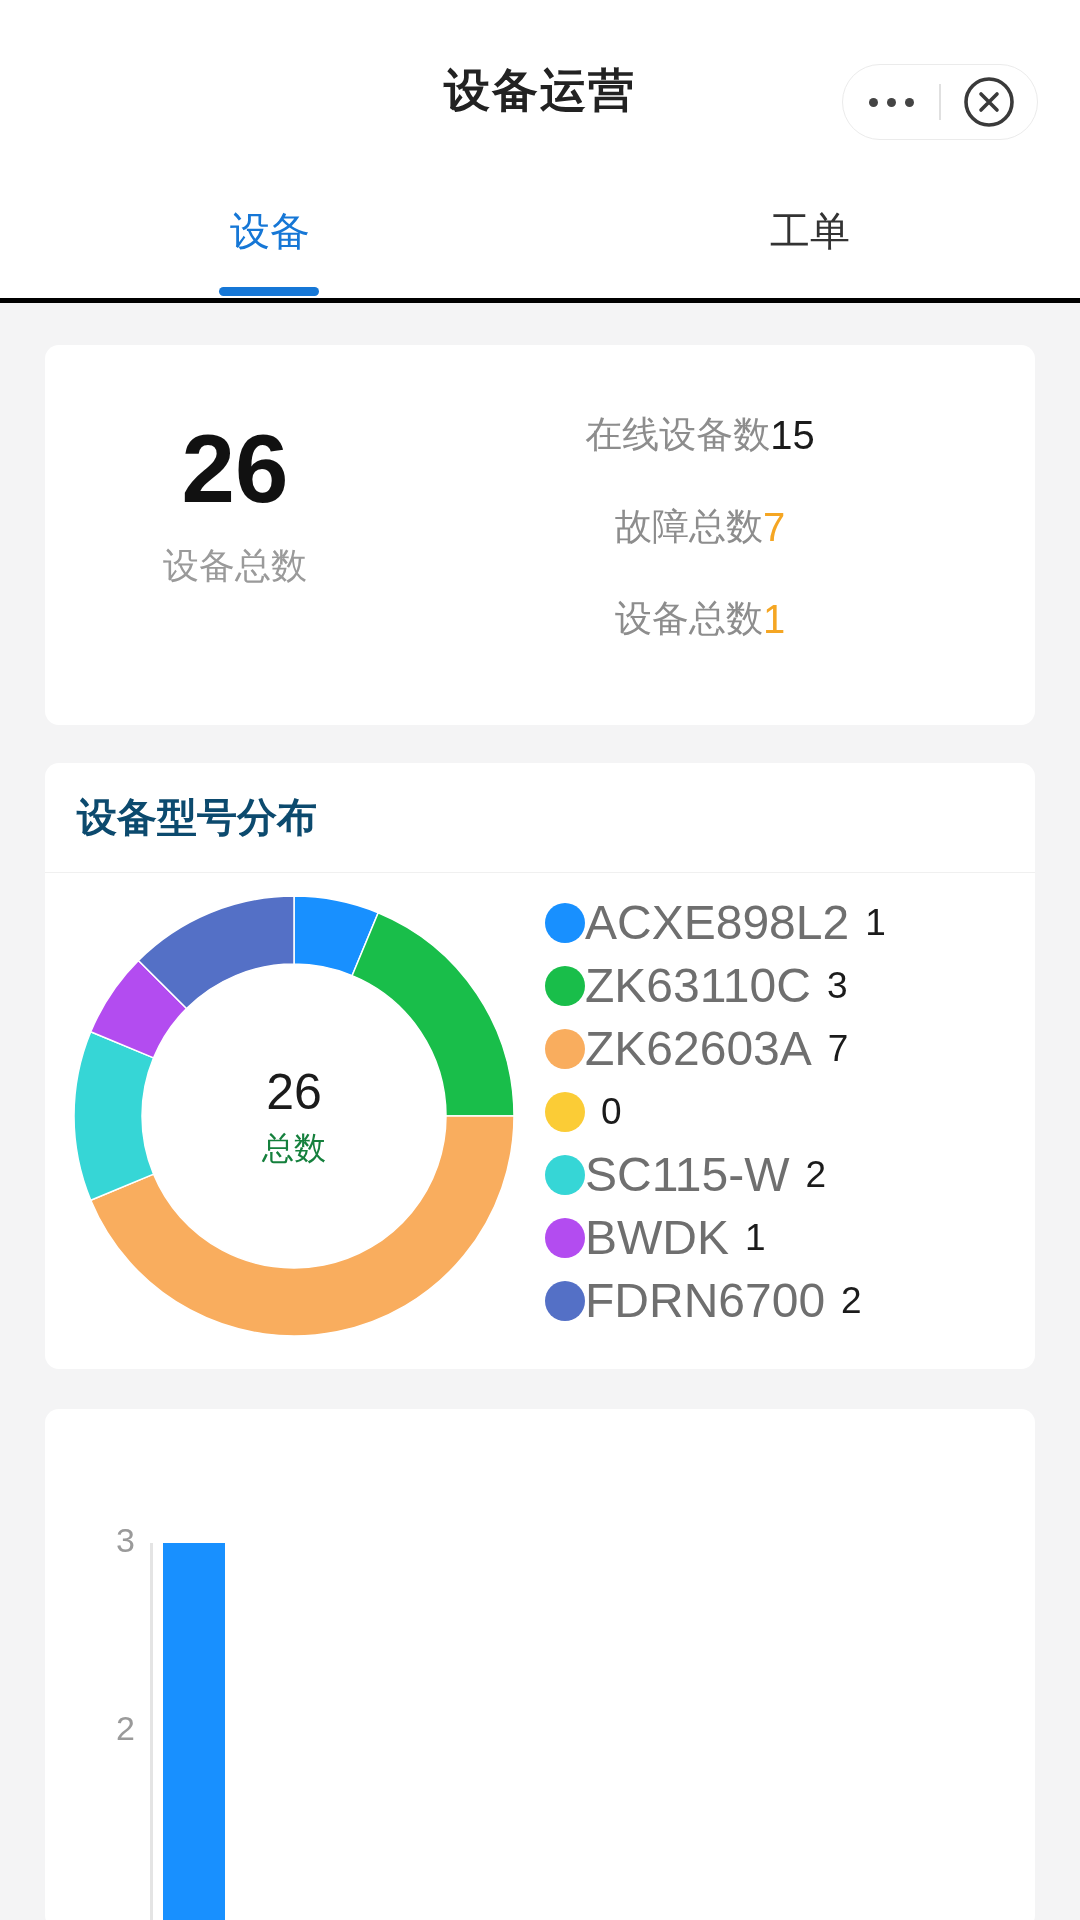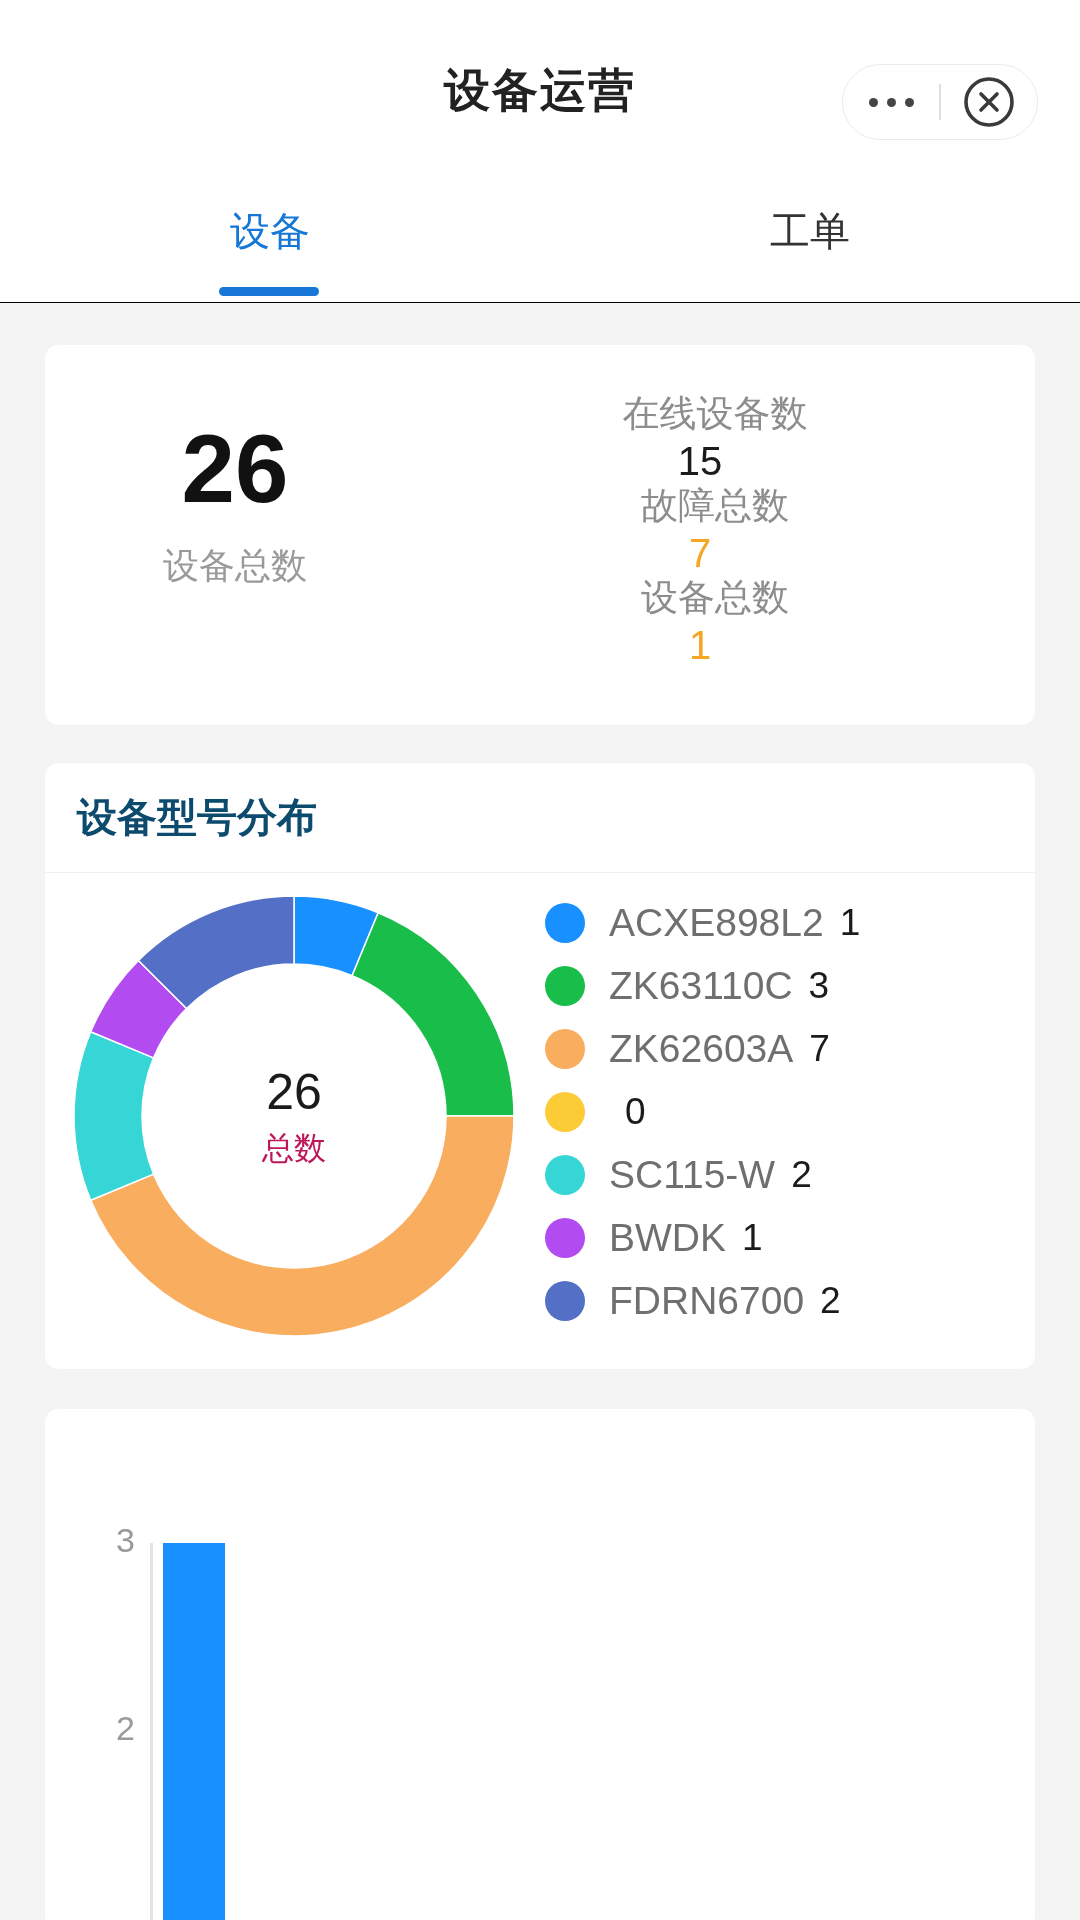--- a/index.html
+++ b/index.html
@@ -31,21 +31,21 @@
   }
   .capsule-dots { width: 96px; display: flex; align-items: center; justify-content: center; gap: 9px; }
   .capsule-dots i { width: 9px; height: 9px; border-radius: 50%; background: #444; display: block; }
   .capsule-div { width: 1.5px; height: 36px; background: #e0e0e0; }
   .capsule-close { width: 96px; display: flex; align-items: center; justify-content: center; }
   .capsule-close svg { display: block; }
 
   
   .tabbar {
     position: absolute; left: 0; top: 160px; width: 1080px; height: 143px;
-    background: #ffffff; border-bottom: 1px solid #000000;
+    background: #ffffff; border-bottom: 5px solid #000000;
   }
   .tab {
     position: absolute; top: 0; height: 143px;
     display: flex; align-items: center; justify-content: center;
     font-size: 40px; color: #333333;
   }
   .tab.t0 { left: 0; width: 540px; }
   .tab.t1 { left: 540px; width: 540px; }
   .tab.active { color: #1677d6; }
   .tab-underline {
@@ -66,46 +66,46 @@
 
   
   .card-summary { top: 42px; height: 380px; }
   .sum-left {
     position: absolute; left: 0; top: 74px; width: 380px; text-align: center;
   }
   .sum-big { font-size: 96px; font-weight: 700; color: #111111; line-height: 1.05; }
   .sum-cap { margin-top: 22px; font-size: 36px; color: #9a9a9a; }
   .sum-rows { position: absolute; left: 380px; top: 44px; width: 580px; }
   .sum-row {
-    height: 92px; display: flex; align-items: center; justify-content: space-between; flex-direction: column;
+    height: 92px; display: flex; align-items: center; justify-content: center;
   }
   .sum-row .lab { font-size: 37px; color: #8d8d8d; }
   .sum-row .val { font-size: 40px; color: #1b1b1b; padding-right: 30px; }
   .sum-row .val.warn { color: #f5a623; }
 
   
   .card-donut { top: 460px; height: 606px; }
   .card-head {
     position: absolute; left: 0; top: 0; width: 990px; height: 110px;
     display: flex; align-items: center;
     border-bottom: 1px solid #f0f0f0;
   }
   .card-head .ttl { padding-left: 32px; font-size: 40px; font-weight: 700; color: #0c4a6e; }
   .donut-wrap { position: absolute; left: 14px; top: 118px; width: 470px; height: 470px; }
   .donut-wrap svg { display: block; }
   .donut-center {
     position: absolute; left: 0; top: 186px; width: 470px; text-align: center;
   }
   .donut-center .n { font-size: 50px; color: #1b1b1b; line-height: 1; }
-  .donut-center .l { margin-top: 10px; font-size: 32px; color: #be185d; }
+  .donut-center .l { margin-top: 10px; font-size: 32px; color: #15803d; }
 
   .legend { position: absolute; left: 500px; top: 128px; width: 470px; }
   .legend-item { height: 63px; display: flex; align-items: center; }
   .legend-dot { width: 40px; height: 40px; border-radius: 50%; flex: 0 0 40px; }
-  .legend-name { margin-left: 24px; font-size: 39px; color: #6f6f6f; white-space: nowrap; }
+  .legend-name { font-size: 48px; color: #6f6f6f; white-space: nowrap; }
   .legend-val { margin-left: 16px; font-size: 37px; color: #1b1b1b; }
 
   
   .card-region { top: 1106px; height: 520px; overflow: hidden; }
   .bar-area { position: absolute; left: 0; top: 112px; width: 990px; height: 410px; }
   .axis-line {
     position: absolute; left: 105px; top: 22px; width: 3px; height: 388px; background: #e4e4e4;
   }
   .ytick { position: absolute; right: 0; font-size: 34px; color: #9a9a9a; }
   .yt-wrap { position: absolute; left: 0; top: 0; width: 90px; height: 410px; }

